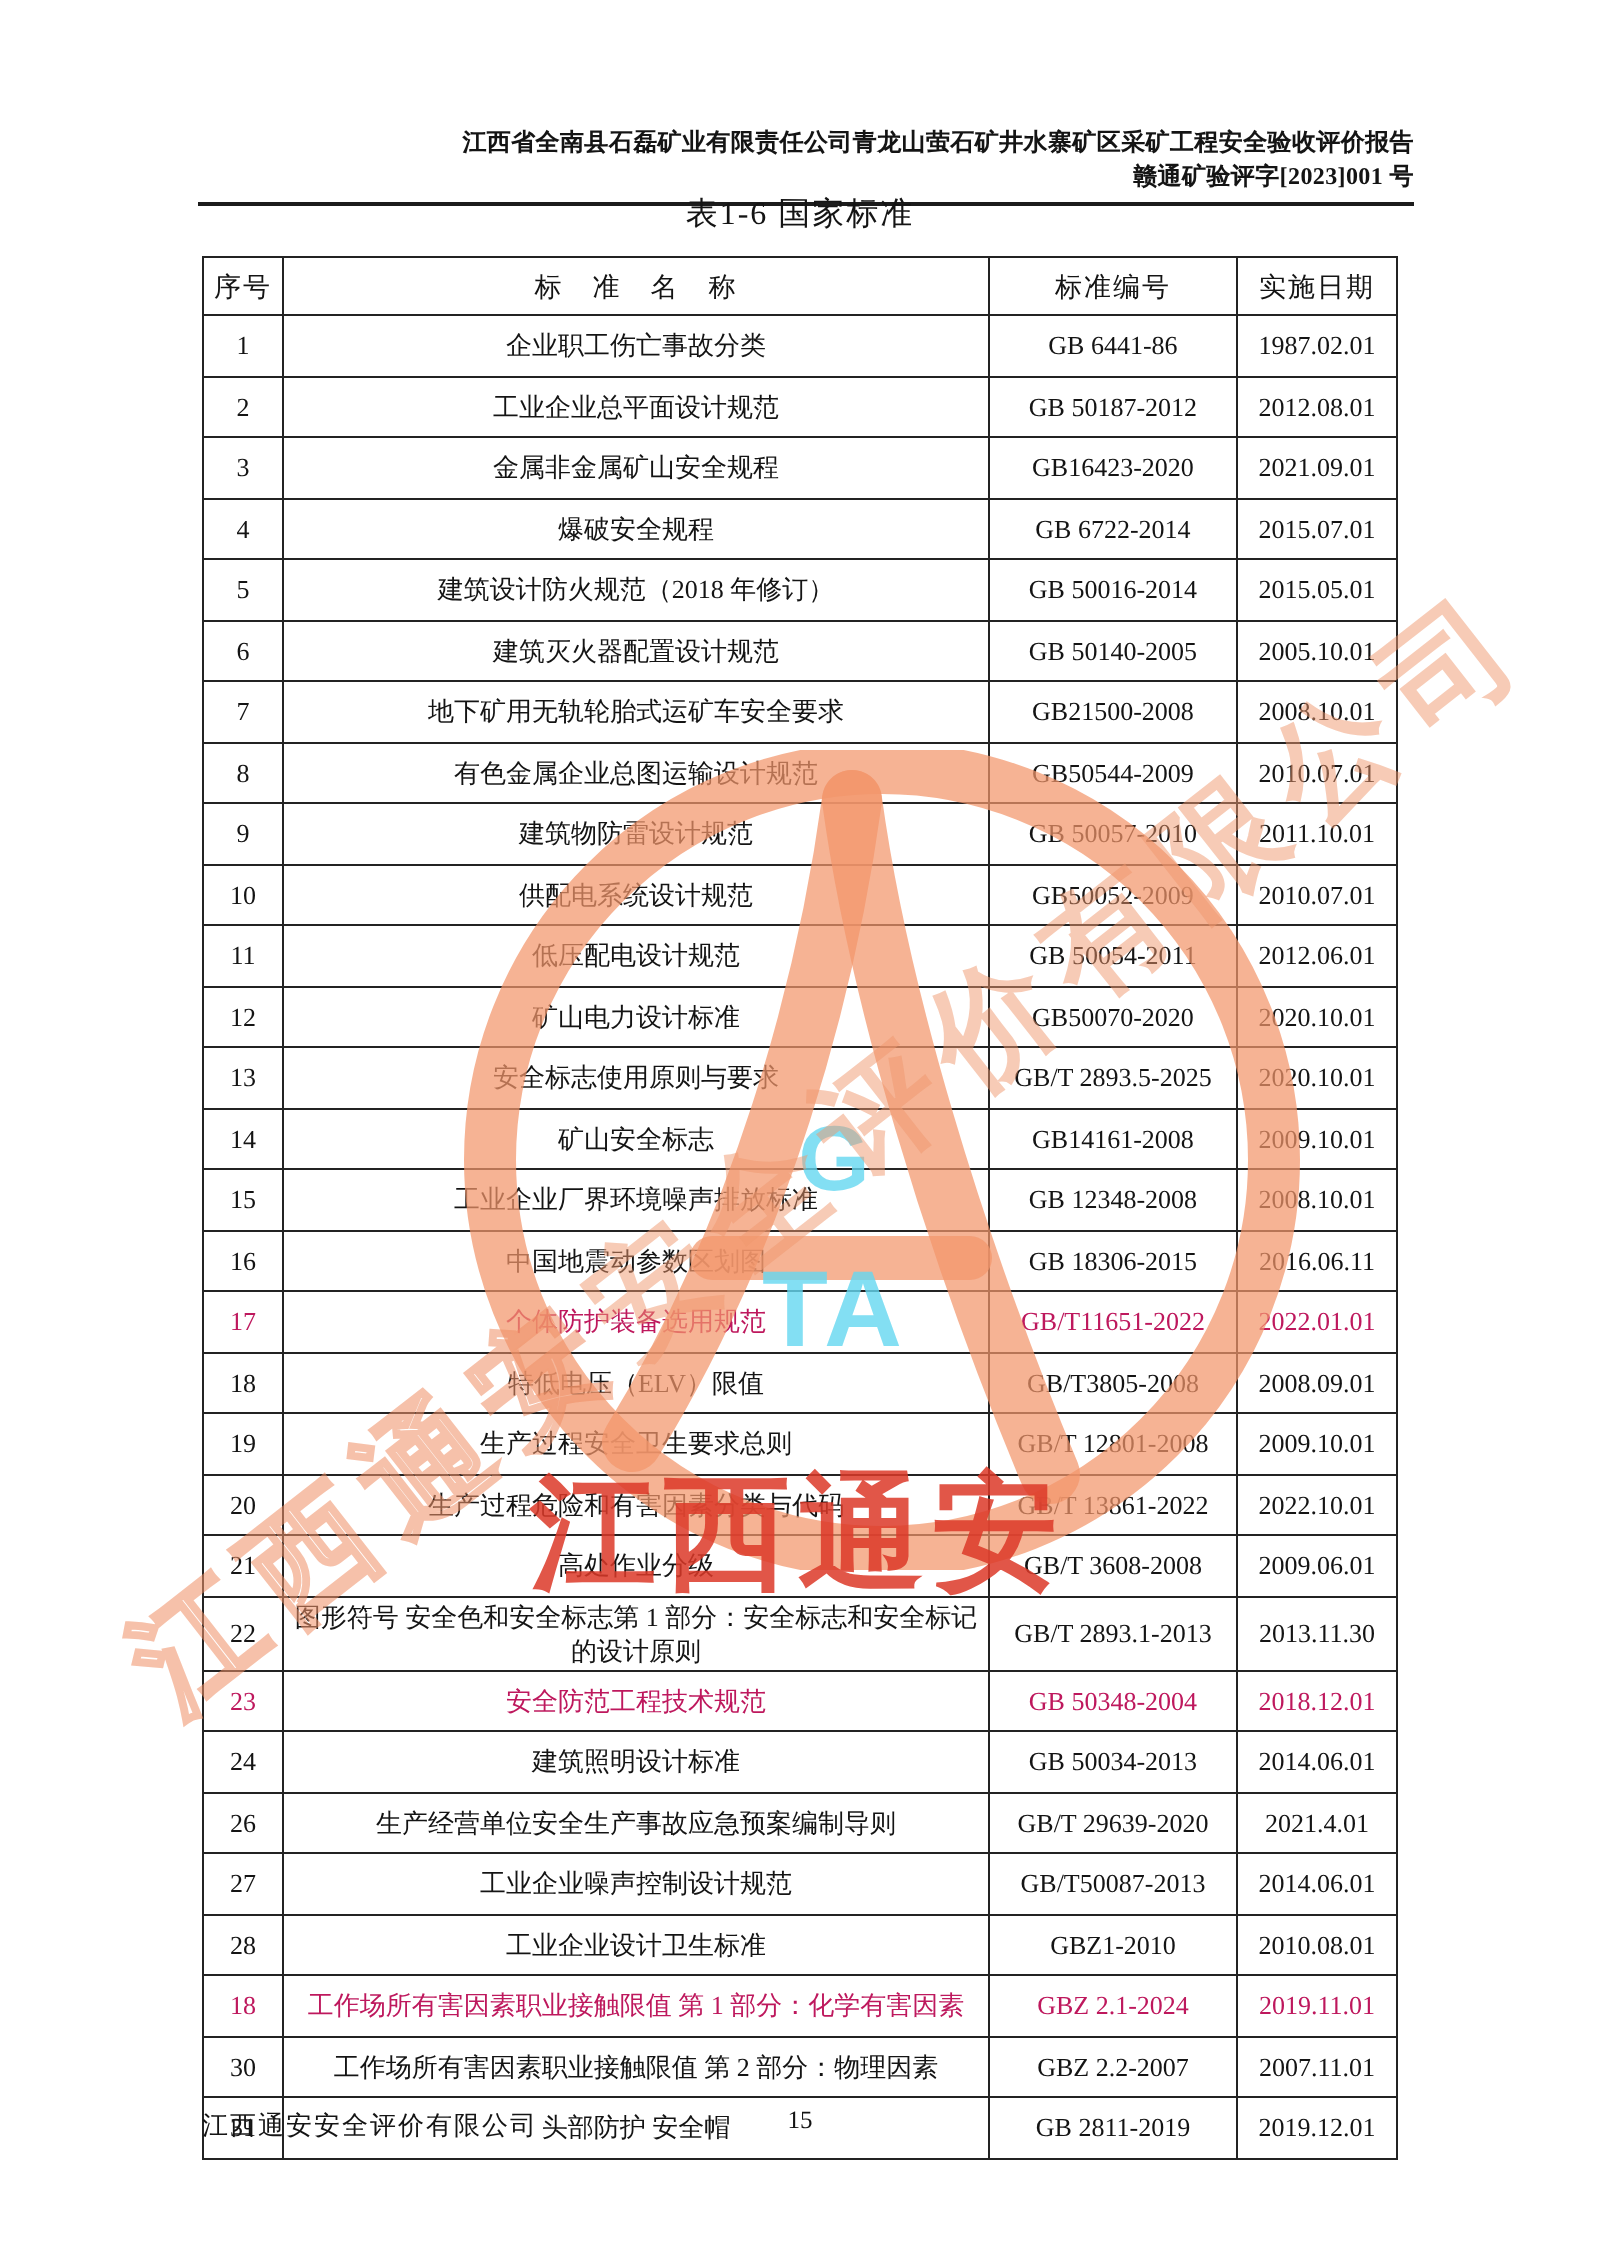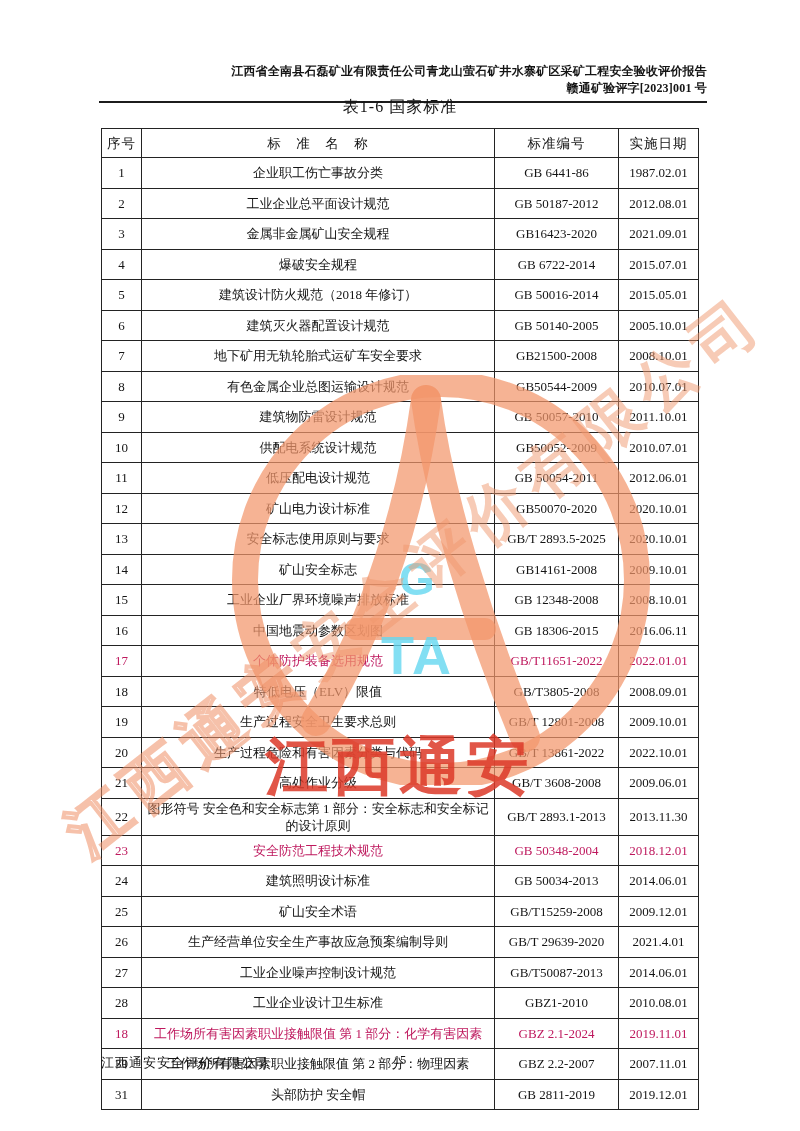--- a/index.html
+++ b/index.html
@@ -227,26 +227,20 @@
           <td class="c-code">GB 50348-2004</td>
           <td class="c-date">2018.12.01</td>
         </tr>
         <tr>
           <td class="c-no">24</td>
           <td class="c-name">建筑照明设计标准</td>
           <td class="c-code">GB 50034-2013</td>
           <td class="c-date">2014.06.01</td>
         </tr>
         <tr>
-          <td class="c-no">25</td>
-          <td class="c-name">矿山安全术语</td>
-          <td class="c-code">GB/T15259-2008</td>
-          <td class="c-date">2009.12.01</td>
-        </tr>
-        <tr>
           <td class="c-no">26</td>
           <td class="c-name">生产经营单位安全生产事故应急预案编制导则</td>
           <td class="c-code">GB/T 29639-2020</td>
           <td class="c-date">2021.4.01</td>
         </tr>
         <tr>
           <td class="c-no">27</td>
           <td class="c-name">工业企业噪声控制设计规范</td>
           <td class="c-code">GB/T50087-2013</td>
           <td class="c-date">2014.06.01</td>

